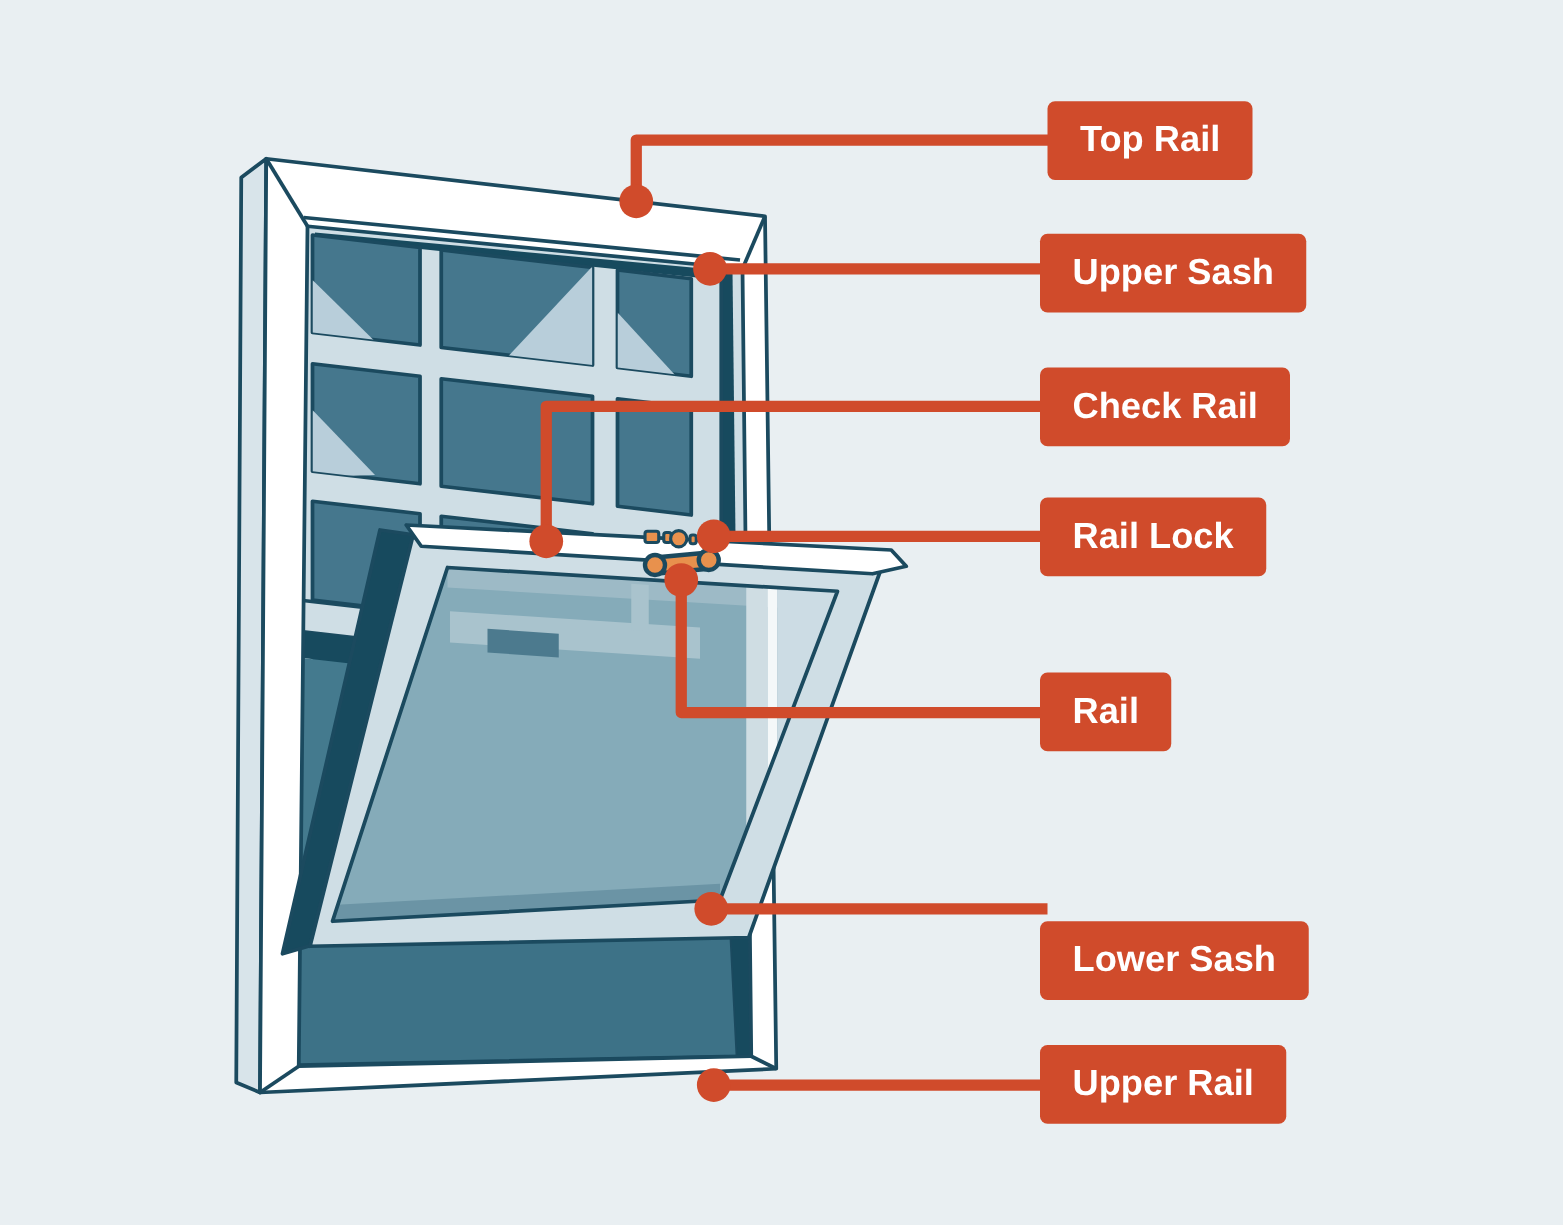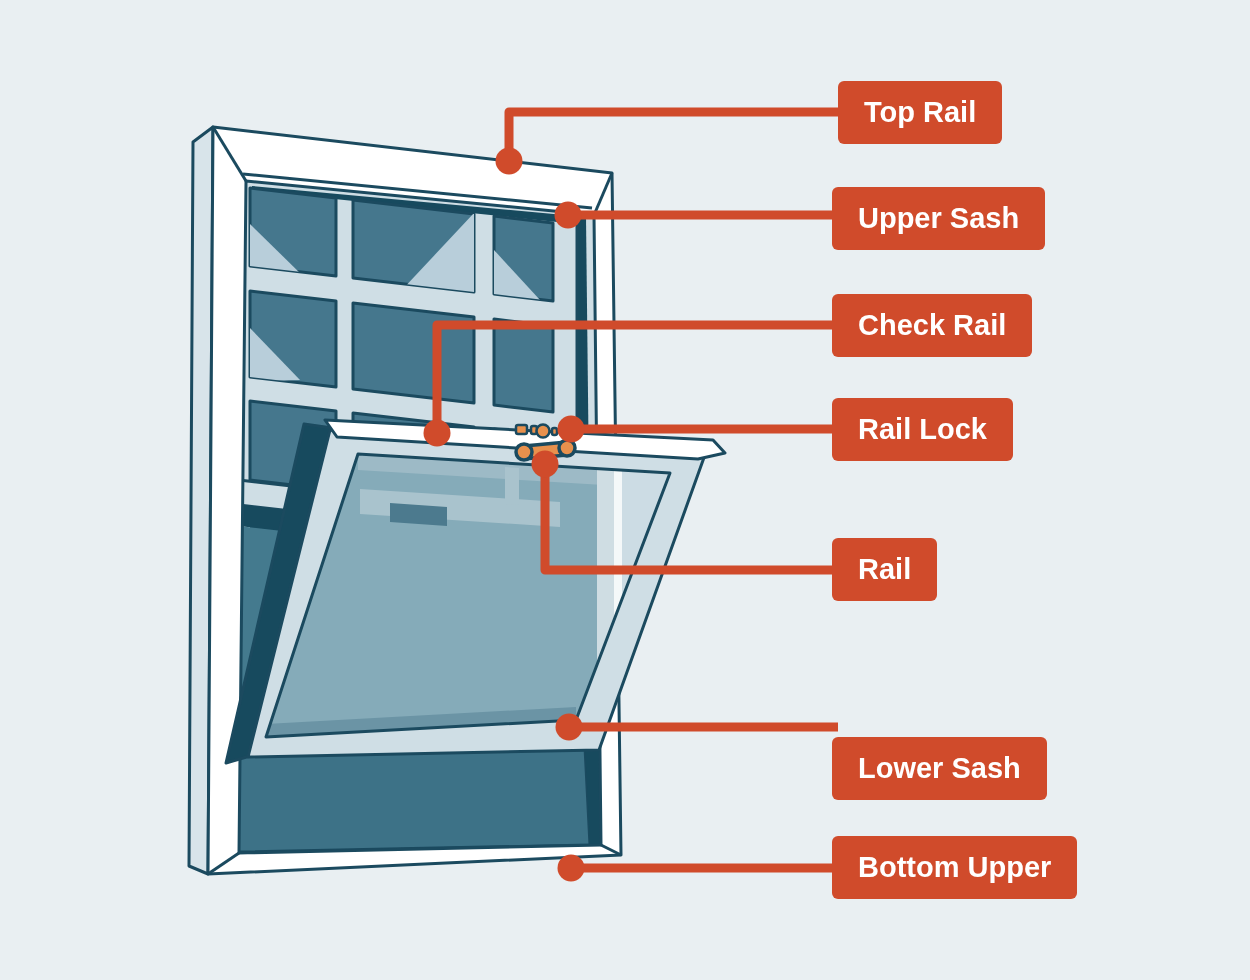--- a/index.html
+++ b/index.html
@@ -165,15 +165,15 @@
   <div class="callout" style="left:832px;top:398px;">
       <span>Rail Lock</span>
     </div>
   <div class="callout" style="left:832px;top:538px;">
       <span>Rail</span>
     </div>
   <div class="callout" style="left:832px;top:695px;margin-top:42px;">
       <span>Lower Sash</span>
     </div>
   <div class="callout" style="left:832px;top:836px;">
-      <span>Bottom Upper</span>
+      <span>Upper Rail</span>
     </div>
 </div>
 
 </body></html>

